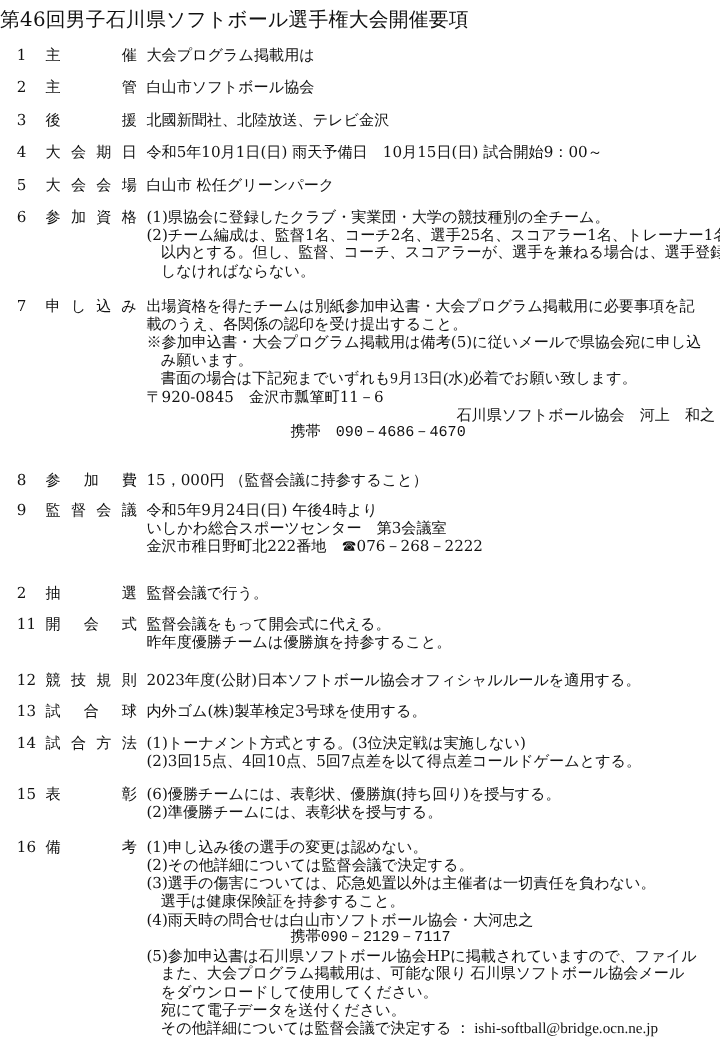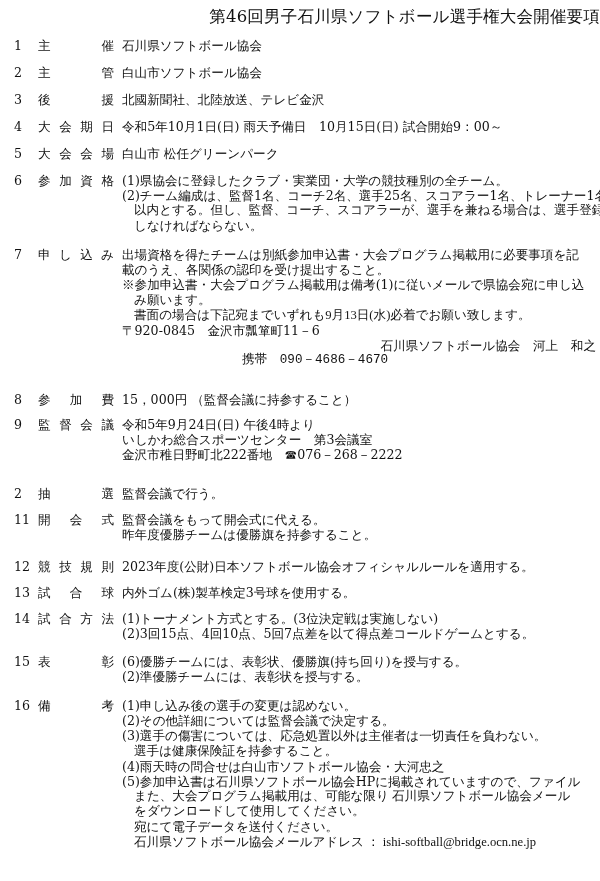--- a/index.html
+++ b/index.html
@@ -1,18 +1,18 @@
 <!DOCTYPE html>
 <html><head>
 <meta charset="utf-8">
 <style>
   html, body { margin:0; padding:0; background:#ffffff; }
   body { width:600px; height:881px; overflow:hidden; position:relative;
          font-family: "DejaVu Serif", "Liberation Serif", serif; color:#111; }
-  .title { position:absolute; top:6px; left:0; width:600px; text-align:right;
+  .title { position:absolute; top:6px; left:0; width:600px; text-align:left;
            font-size:16.5px; letter-spacing:0.2px; }
   .row { position:absolute; left:0; width:600px; font-size:12.6px; line-height:15.2px; }
   .num { position:absolute; left:14px; width:20px; text-align:left; }
   .label { position:absolute; left:38px; width:76px; display:flex; justify-content:space-between; }
   .content { position:absolute; left:122px; width:474px; }
   .line { white-space:nowrap; }
   .ind1 { padding-left:12px;font-family:Liberation Serif, serif; }
   .ind2 { padding-left:90px;text-align:right; }
   .ind3 { padding-left:120px;font-family:Liberation Mono, monospace; }
 </style>
@@ -21,21 +21,21 @@
 
 <div class="title">第46回男子石川県ソフトボール選手権大会開催要項</div>
 
 <div class="row" style="top:38px">
   <span class="num">1</span>
   <span class="label">
       <span>主</span>
       <span>催</span>
     </span>
   <div class="content">
-      <div class="line">石川県ソフトボール協会</div>
+      <div class="line">大会プログラム掲載用は</div>
     </div>
 </div>
 
 <div class="row" style="top:65px">
   <span class="num">2</span>
   <span class="label">
       <span>主</span>
       <span>管</span>
     </span>
   <div class="content">
@@ -100,21 +100,21 @@
   <span class="num">7</span>
   <span class="label">
       <span>申</span>
       <span>し</span>
       <span>込</span>
       <span>み</span>
     </span>
   <div class="content">
     <div class="line">出場資格を得たチームは別紙参加申込書・大会プログラム掲載用に必要事項を記</div>
     <div class="line">載のうえ、各関係の認印を受け提出すること。</div>
-    <div class="line">※参加申込書・大会プログラム掲載用は備考(1)に従いメールで県協会宛に申し込</div>
+    <div class="line">※参加申込書・大会プログラム掲載用は備考(5)に従いメールで県協会宛に申し込</div>
     <div class="line ind1">み願います。</div>
     <div class="line ind1">書面の場合は下記宛までいずれも9月13日(水)必着でお願い致します。</div>
     <div class="line">〒920-0845　金沢市瓢箪町11－6</div>
     <div class="line ind2">石川県ソフトボール協会　河上　和之</div>
     <div class="line ind3">携帯　090－4686－4670</div>
   </div>
 </div>
 
 <div class="row" style="top:392px">
   <span class="num">8</span>
@@ -223,19 +223,20 @@
   <span class="label">
       <span>備</span>
       <span>考</span>
     </span>
   <div class="content">
     <div class="line">(1)申し込み後の選手の変更は認めない。</div>
     <div class="line">(2)その他詳細については監督会議で決定する。</div>
     <div class="line">(3)選手の傷害については、応急処置以外は主催者は一切責任を負わない。</div>
     <div class="line ind1">選手は健康保険証を持参すること。</div>
     <div class="line">(4)雨天時の問合せは白山市ソフトボール協会・大河忠之</div>
+    <div class="line ind3">携帯090－2129－7117</div>
     <div class="line">(5)参加申込書は石川県ソフトボール協会HPに掲載されていますので、ファイル</div>
     <div class="line ind1">また、大会プログラム掲載用は、可能な限り 石川県ソフトボール協会メール</div>
     <div class="line ind1">をダウンロードして使用してください。</div>
     <div class="line ind1">宛にて電子データを送付ください。</div>
-    <div class="line ind1">石川県ソフトボール協会メールアドレス ： ishi-softball@bridge.ocn.ne.jp</div>
+    <div class="line ind1">その他詳細については監督会議で決定する ： ishi-softball@bridge.ocn.ne.jp</div>
   </div>
 </div>
 
 </body></html>

